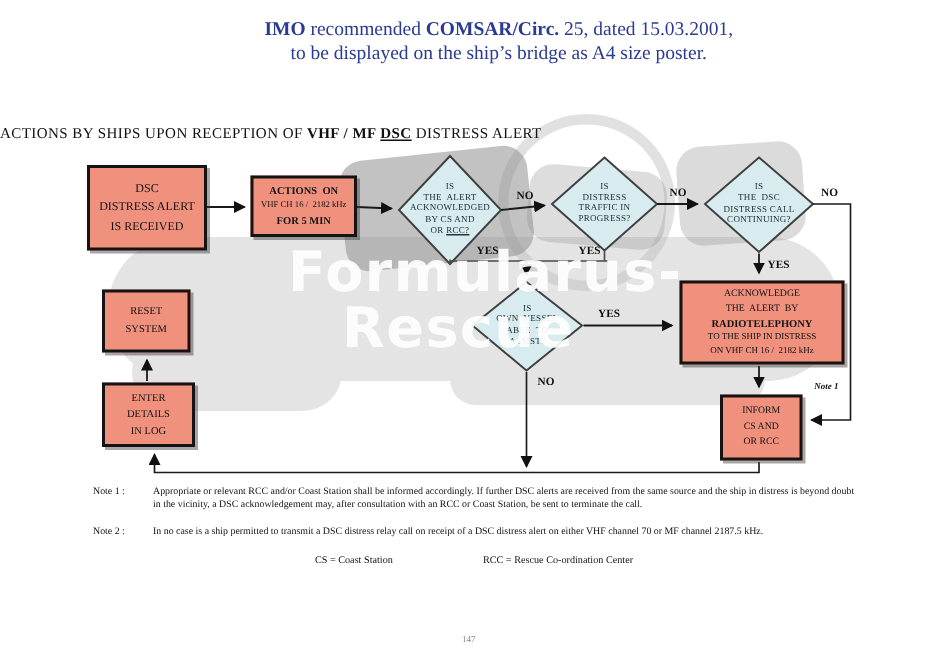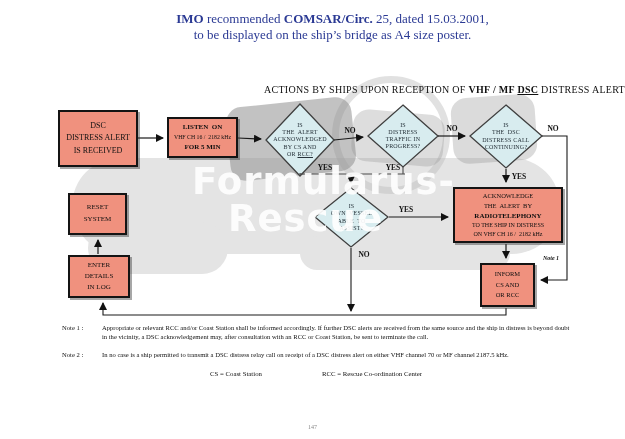--- a/index.html
+++ b/index.html
@@ -28,21 +28,21 @@
     position:absolute;z-index:4;color:#ffffff;opacity:.92;pointer-events:none;
     font-family:"DejaVu Sans", sans-serif;font-weight:bold;font-size:37px;letter-spacing:1px;
   }
   .wm1{left:192px;top:160px;}
   .wm2{left:228px;top:197px;}
   
   .header{position:absolute;left:0;top:11px;width:100%;text-align:center;
     color:var(--header-blue);font-size:13px;line-height:1.25;z-index:3;padding-left:20px;}
   .flow-title{position:absolute;left:0;top:61px;width:100%;text-align:center;
     font-weight:bold;font-size:9.5px;z-index:3;}
-  .subtitle{position:absolute;left:0;top:84px;width:100%;text-align:right;
+  .subtitle{position:absolute;left:0;top:84px;width:100%;text-align:left;
     font-size:10px;letter-spacing:.3px;z-index:3;}
   .u{text-decoration:underline;}
   
   .overlay{position:absolute;left:0;top:0;z-index:2;}
   
   .fbox{
     position:absolute;z-index:3;background:var(--box-fill);
     border:2.5px solid #141414;box-sizing:border-box;
     display:flex;flex-direction:column;align-items:center;justify-content:center;
     text-align:center;box-shadow:2px 2px 0 rgba(60,60,60,.45);
@@ -118,21 +118,21 @@
     <line x1="98" y1="254" x2="98" y2="240" stroke="var(--line)" stroke-width="1.2" marker-end="url(#ah)"></line>
   </svg>
 
   <div class="fbox" style="left:58px;top:110px;width:80px;height:57px;font-size:8px;line-height:1.55;">
     <span class="bline">DSC</span>
     <span class="bline">DISTRESS ALERT</span>
     <span class="bline">IS RECEIVED</span>
   </div>
 
   <div class="fbox" style="left:167px;top:117px;width:71px;height:41px;">
-    <span class="bline" style="font-size:7px;font-weight:bold;line-height:1.6;">LISTEN  ON</span>
+    <span class="bline" style="font-size:7px;font-weight:bold;line-height:1.6;">ACTIONS  ON</span>
     <span class="bline" style="font-size:5.8px;line-height:1.5;">VHF CH 16 /  2182 kHz</span>
     <span class="bline" style="font-size:7px;font-weight:bold;line-height:1.6;">FOR 5 MIN</span>
   </div>
 
   <div class="fbox" style="left:68px;top:193px;width:59px;height:42px;font-size:7px;line-height:1.7;">
     <span class="bline">RESET</span>
     <span class="bline">SYSTEM</span>
   </div>
 
   <div class="fbox" style="left:68px;top:255px;width:62px;height:43px;font-size:7px;line-height:1.55;">

